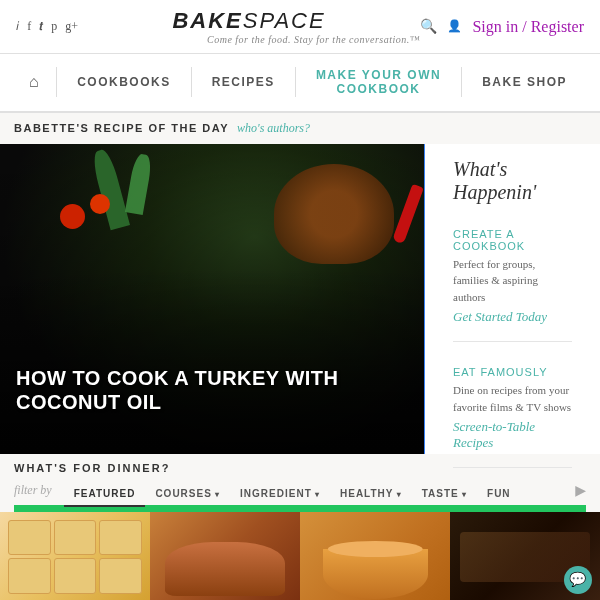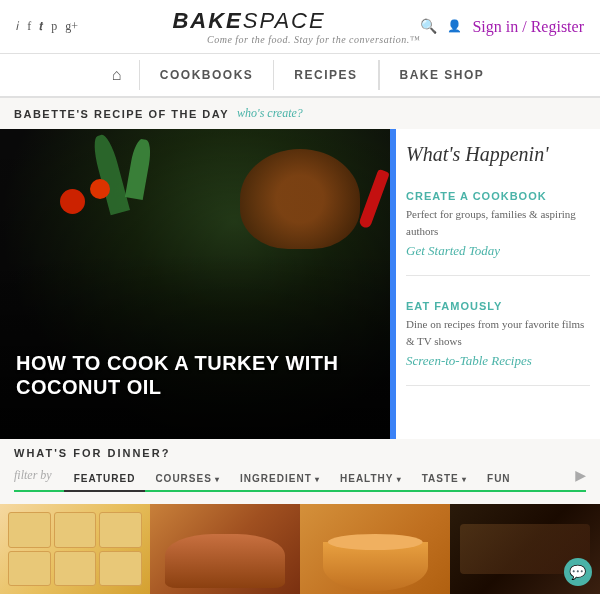--- a/index.html
+++ b/index.html
@@ -105,21 +105,21 @@
     }
 
     
     .main-content {
       display: flex;
       height: 310px;
     }
 
     
     .hero-area {
-      width: 390px;
+      width: 424px;
       position: relative;
       background: #1a1a1a;
       overflow: hidden;
     }
     .hero-bg {
       width: 100%;
       height: 100%;
       background: 
         linear-gradient(to bottom, rgba(0,0,0,0.1) 0%, rgba(0,0,0,0.6) 100%),
         radial-gradient(ellipse at 60% 30%, #2d4a1e 0%, #1a2a0e 30%, #0a0a0a 70%);
@@ -215,37 +215,37 @@
     .hero-author {
       font-size: 11px;
       color: #ddd;
       margin-top: 6px;
       font-style: italic;
     }
 
     
     .sidebar {
       flex: 1;
-      padding: 14px 10px;
-      border-left: 6px solid #3b82f6;
+      padding: 14px 28px;
+      border-left: 1px solid #3b82f6;
     }
     .whats-happenin {
       font-family: 'Georgia', serif;
       font-style: italic;
       font-size: 20px;
       color: #333;
       margin-bottom: 16px;
     }
     .sidebar-section {
       margin-bottom: 16px;
     }
     .sidebar-section-title {
       font-family: Arial, sans-serif;
       font-size: 11px;
-      font-weight: 700;
+      font-weight: 400;
       letter-spacing: 1px;
       color: #4ab3a8;
       text-transform: uppercase;
       margin-bottom: 4px;
       margin-top: 24px;
     }
     .sidebar-section-text {
       font-size: 11px;
       color: #666;
       line-height: 1.5;
@@ -259,36 +259,36 @@
     }
     .sidebar-divider {
       border: none;
       border-top: 1px solid #e5e5e5;
       margin: 12px 0;
     }
 
     
     .dinner-section {
       background: #f8f7f5;
-      padding: 8px 14px 12px;
+      padding: 8px 14px 0;
     }
     .dinner-title {
       font-family: Arial, sans-serif;
       font-size: 11px;
       font-weight: 700;
       letter-spacing: 2px;
       text-transform: uppercase;
       color: #333;
       margin-bottom: 8px;
     }
     .filter-bar {
       display: flex;
       align-items: center;
       gap: 0;
-      border-bottom: 2px solid #22c55e;
+      border-bottom: 7px solid #22c55e;
       padding-bottom: 0;
       margin-bottom: 0;
     }
     .filter-label {
       font-family: 'Georgia', serif;
       font-style: italic;
       font-size: 12px;
       color: #aaa;
       margin-right: 12px;
       padding-bottom: 6px;
@@ -424,27 +424,30 @@
   </div>
 </div>
 
 <div class="nav-bar">
   <div class="nav-item home-icon">⌂</div>
   <div class="nav-divider"></div>
   <div class="nav-item">COOKBOOKS</div>
   <div class="nav-divider"></div>
   <div class="nav-item">RECIPES</div>
   <div class="nav-divider"></div>
+  <div class="nav-item make-own" style="line-height:1.2;text-align:center;">
+    MAKE YOUR OWN<br>COOKBOOK
+  </div>
   <div class="nav-divider"></div>
   <div class="nav-item">BAKE SHOP</div>
 </div>
 
 <div class="section-header">
   <span>BABETTE'S RECIPE OF THE DAY</span>
-  <span class="whos-babette">who's create?</span>
+  <span class="whos-babette">who's authors?</span>
 </div>
 
 <div class="main-content">
 
   <div class="hero-area">
     <div class="hero-bg"></div>
     <div class="food-decor">
       <div class="veggie1"></div>
       <div class="veggie2"></div>
       <div class="turkey-circle"></div>

